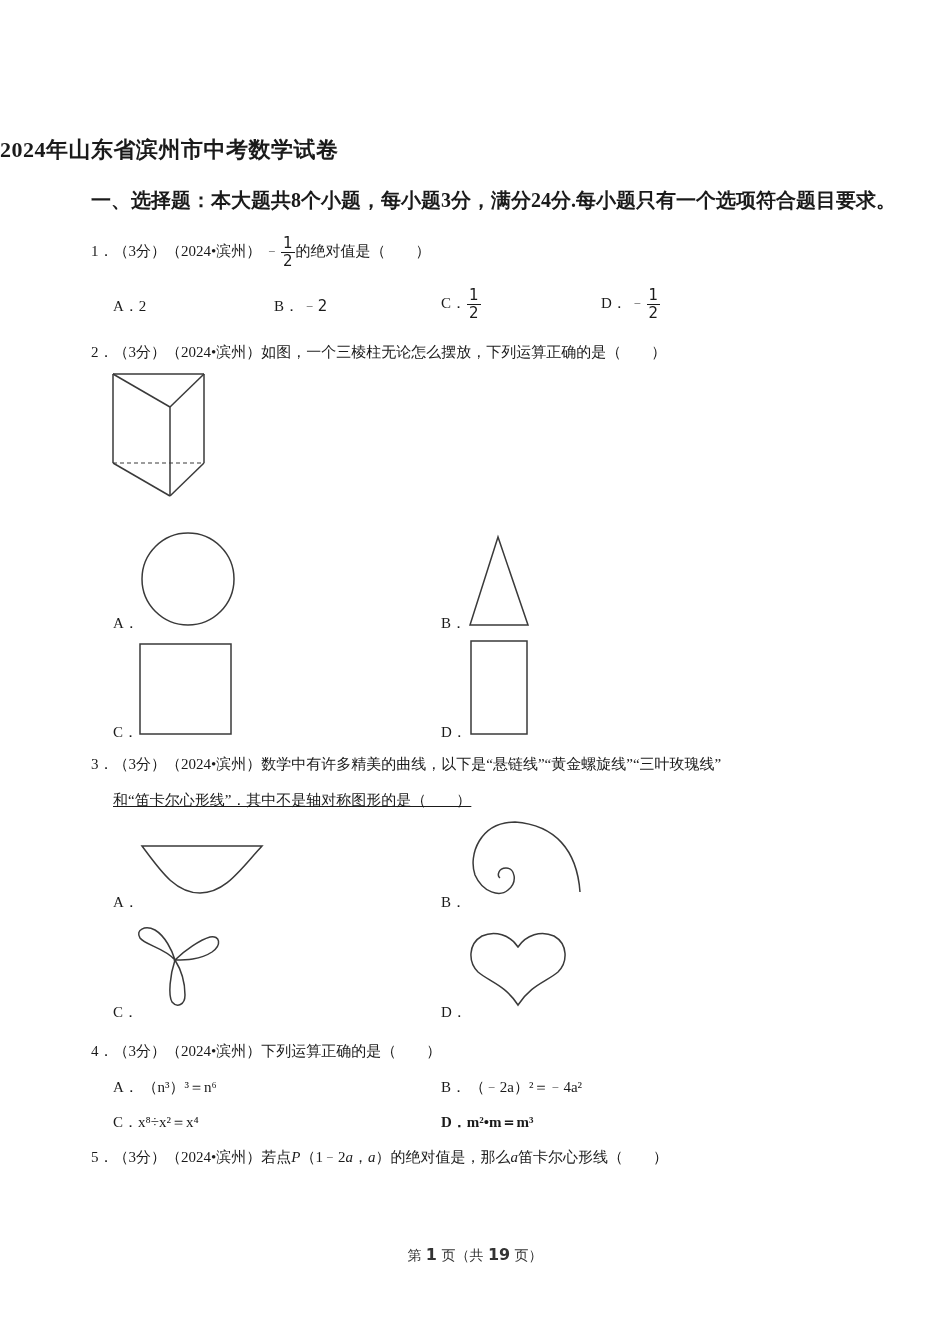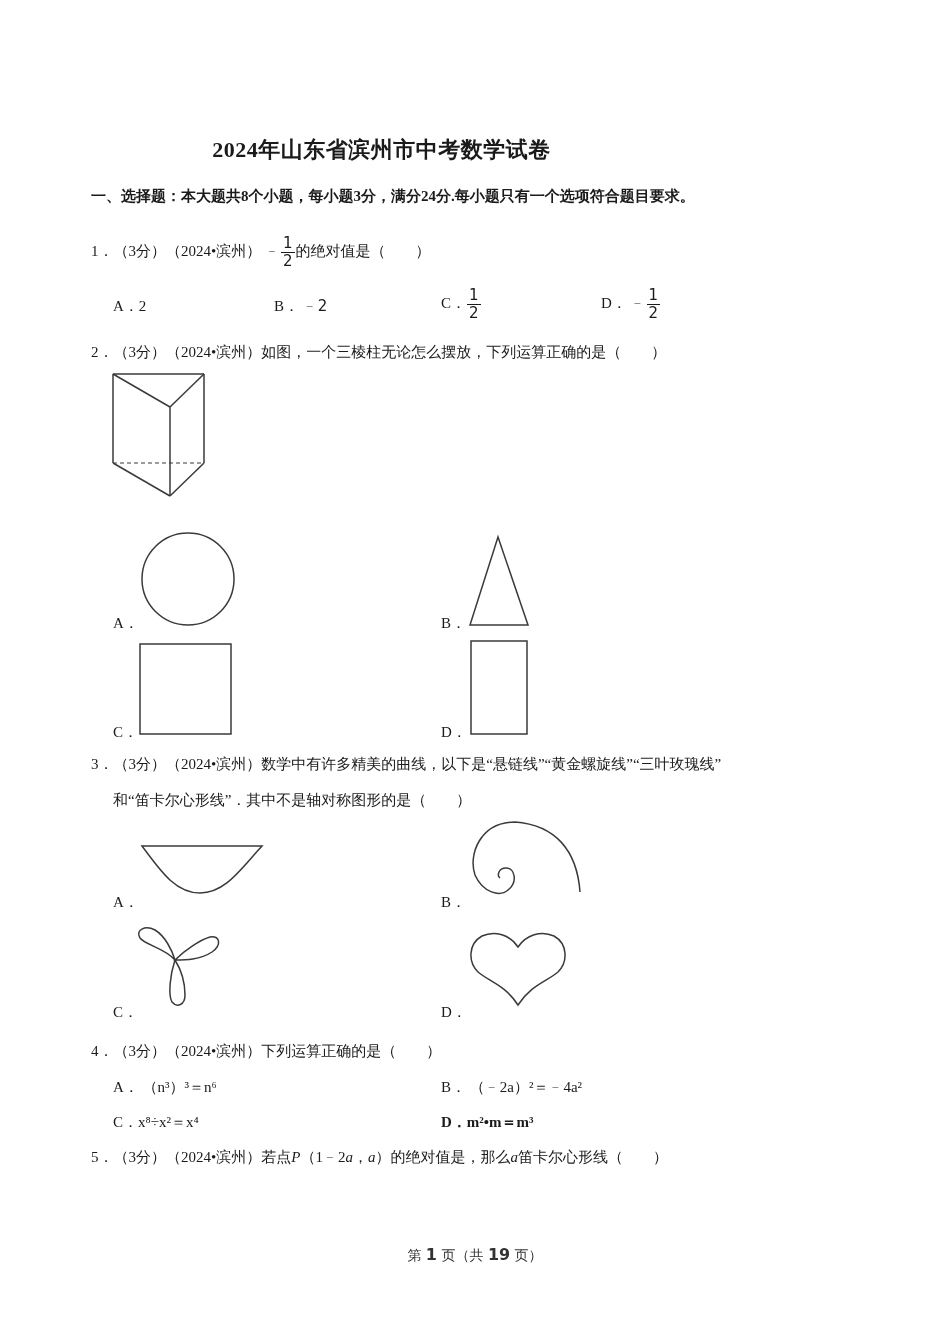--- a/index.html
+++ b/index.html
@@ -1,20 +1,20 @@
 <!DOCTYPE html>
 <html><head>
 <meta charset="utf-8">
 <style>
   html, body { margin: 0; padding: 0; background: #ffffff; }
   body { width: 950px; height: 1344px; position: relative; overflow: hidden;
          font-family: "Liberation Serif", "DejaVu Serif", serif; color: #1a1a1a; }
   .abs { position: absolute; white-space: nowrap; }
-  .title { left: 0; width: 763px; top: 135px; text-align: center; font-size: 22px; font-weight: bold; letter-spacing: 0.5px; }
-  .section { left: 91px; top: 187px; font-size: 15px; font-weight: bold; }
+  .title { left: 0; width: 763px; top: 135px; font-size: 22px; font-weight: bold; letter-spacing: 0.5px; }
+  .section { left: 91px; top: 187px; font-size: 20px; font-weight: bold; }
   .q { font-size: 15px; }
   .opt { font-size: 15px; }
   .frac { display: inline-block; vertical-align: middle; text-align: center; font-family: "DejaVu Sans", sans-serif; font-size: 15px; line-height: 17px; margin: 0 1px; }
   .frac .num { display: block; border-bottom: 1px solid #1a1a1a; padding: 0 2px; }
   .frac .den { display: block; padding: 0 2px; }
   .neg { font-family: "DejaVu Sans", sans-serif; }
   i { font-style: italic; }
   svg { position: absolute; overflow: visible; }
   svg .ln { stroke: #3a3a3a; stroke-width: 1.5; fill: none; }
   .footer { left: 0; width: 950px; top: 1245px; text-align: center; font-size: 14px; font-family: "DejaVu Sans", sans-serif; color: #333; }
@@ -79,21 +79,21 @@
 </svg>
 
 <div class="abs opt" style="left:113px; top:614px;"><span>A．</span></div>
 <div class="abs opt" style="left:441px; top:614px;"><span>B．</span></div>
 <div class="abs opt" style="left:113px; top:723px;"><span>C．</span></div>
 <div class="abs opt" style="left:441px; top:723px;"><span>D．</span></div>
 
 <div class="abs q" style="left:91px; top:755px;">
   <span>3．</span><span>（3分）</span><span>（2024•滨州）</span><span>数学中有许多精美的曲线，以下是“悬链线”“黄金螺旋线”“三叶玫瑰线”</span>
 </div>
-<div class="abs q" style="left:113px; top:791px;">和“笛卡尔心形线”．其中不是轴对称图形的是（　　）</div>
+<div class="abs q" style="left:113px; top:791px;text-decoration:underline;">和“笛卡尔心形线”．其中不是轴对称图形的是（　　）</div>
 
 <div class="abs opt" style="left:113px; top:893px;"><span>A．</span></div>
 <div class="abs opt" style="left:441px; top:893px;"><span>B．</span></div>
 <div class="abs opt" style="left:113px; top:1003px;"><span>C．</span></div>
 <div class="abs opt" style="left:441px; top:1003px;"><span>D．</span></div>
 
 <div class="abs q" style="left:91px; top:1042px;font-family:Liberation Serif, serif;">
   <span>4．</span><span>（3分）</span><span>（2024•滨州）</span><span>下列运算正确的是（　　）</span>
 </div>
 <div class="abs opt" style="left:113px; top:1078px;">

